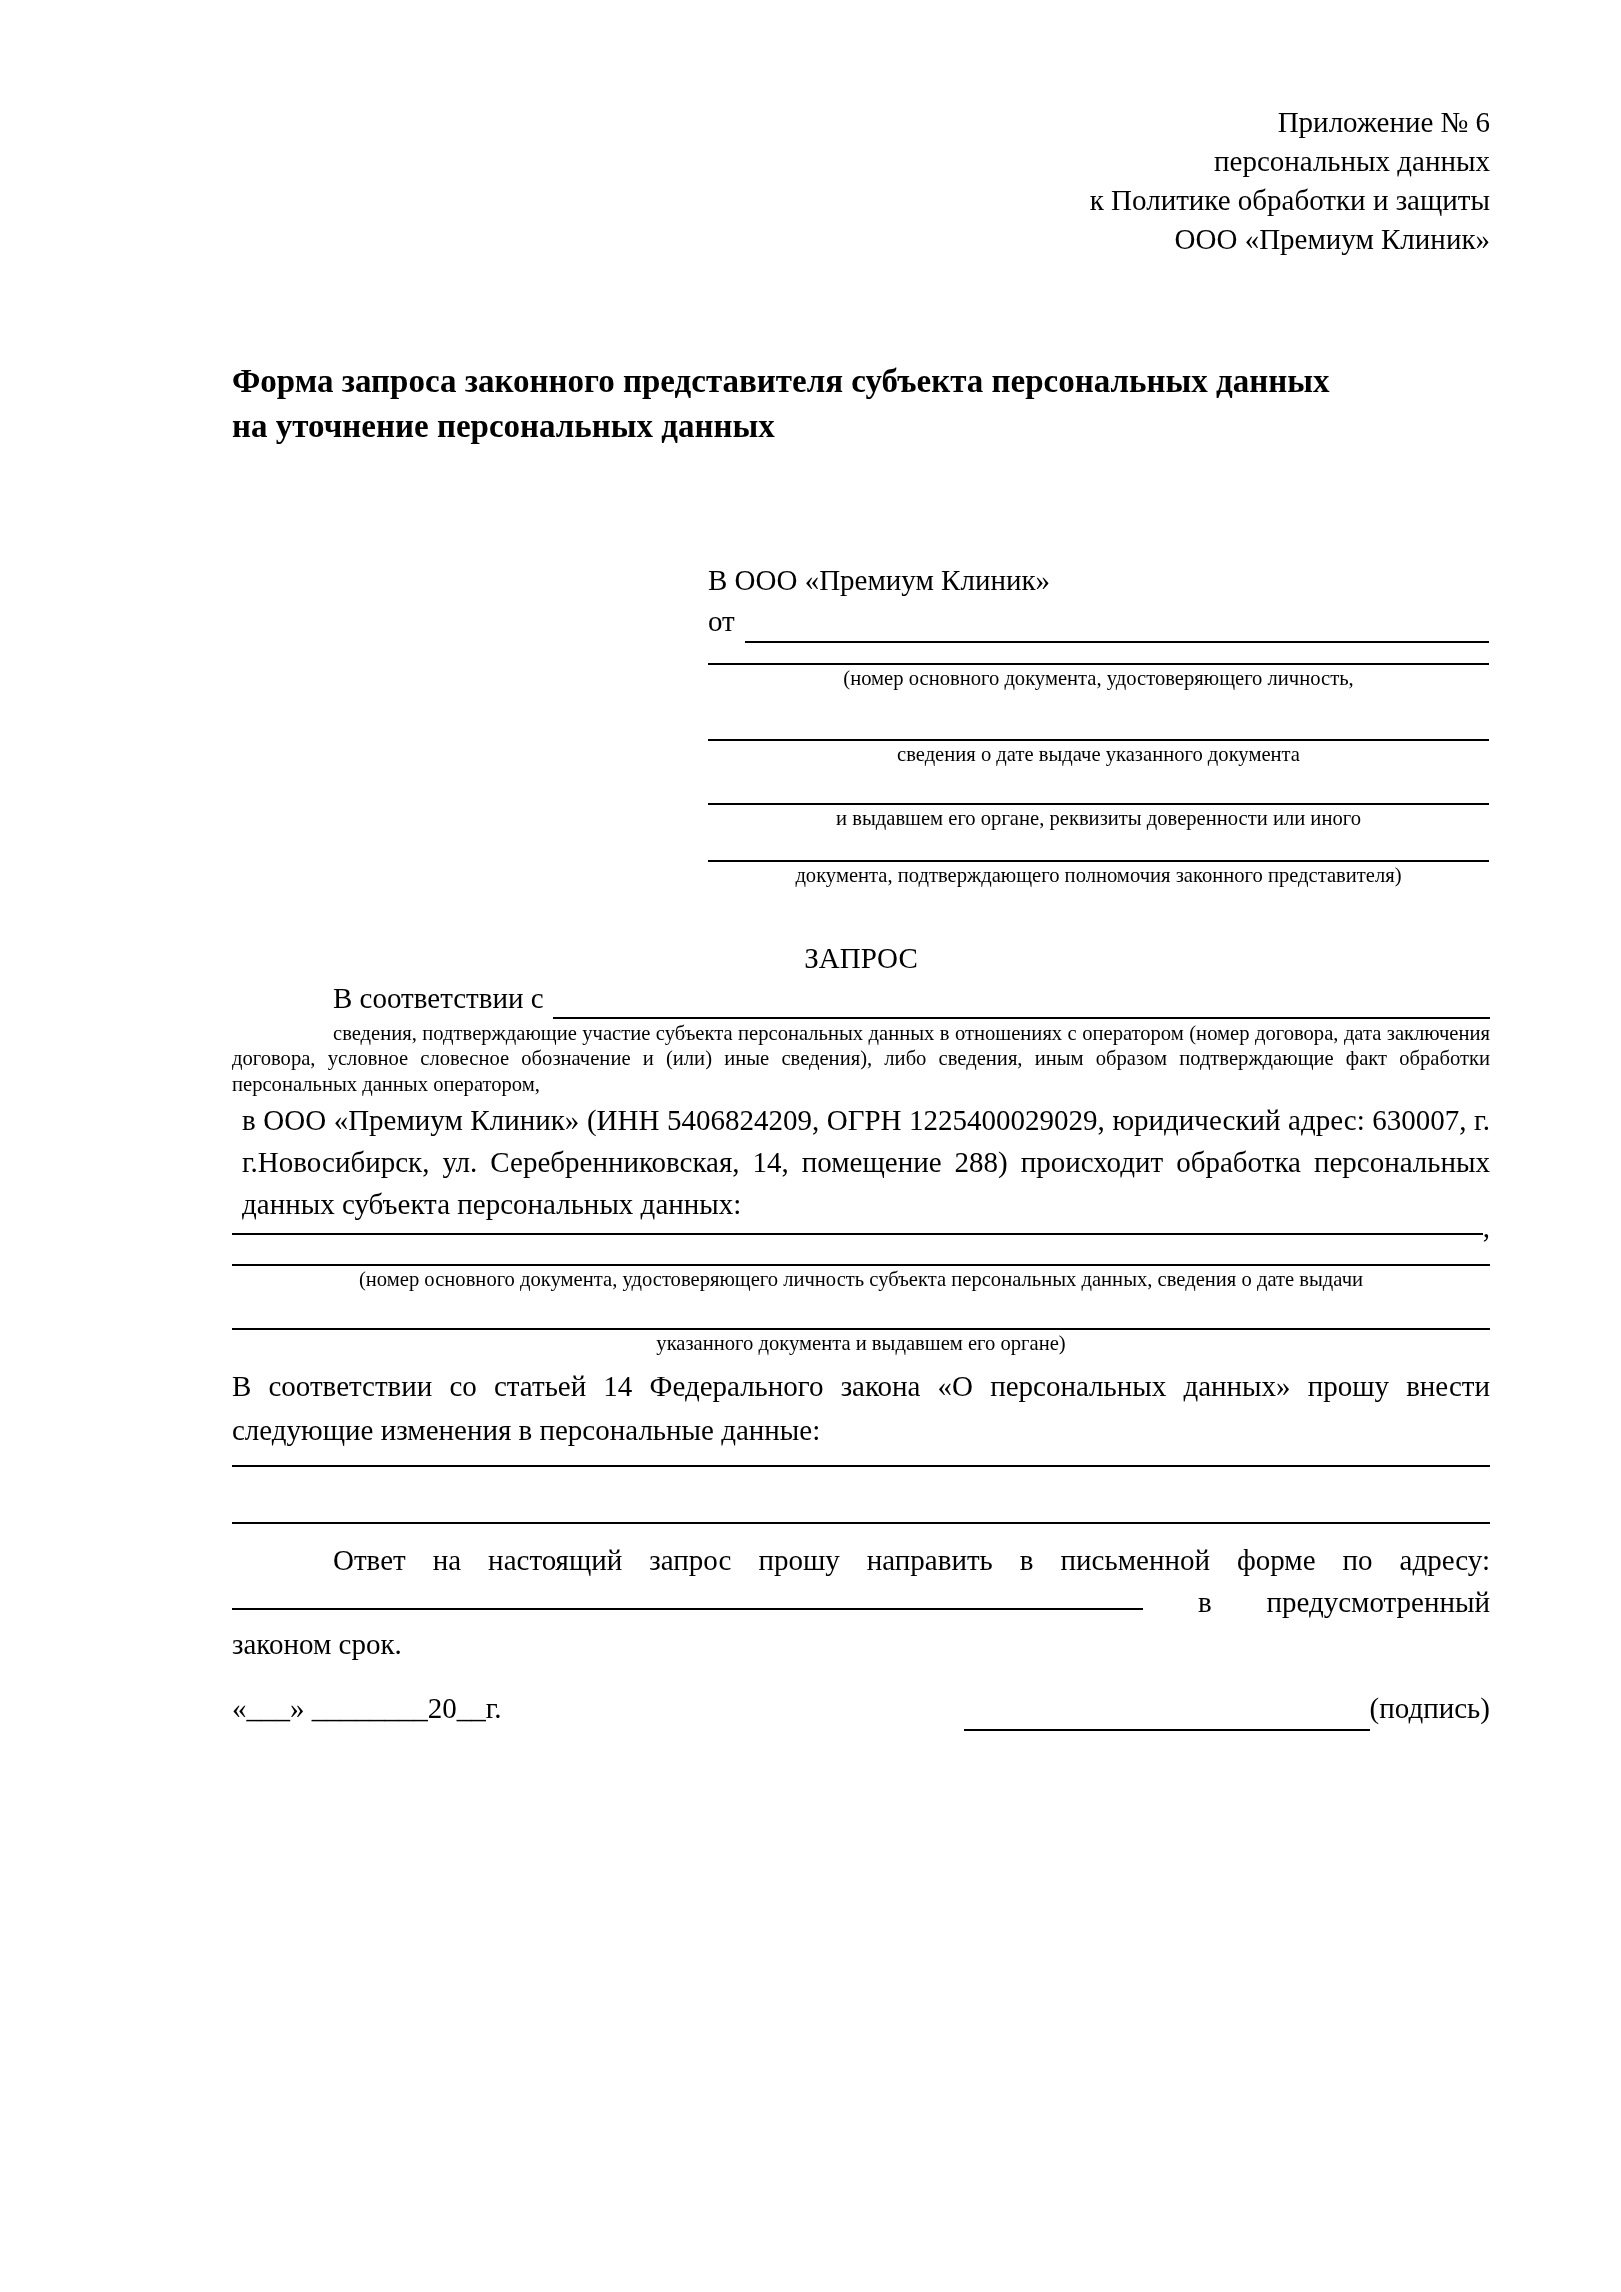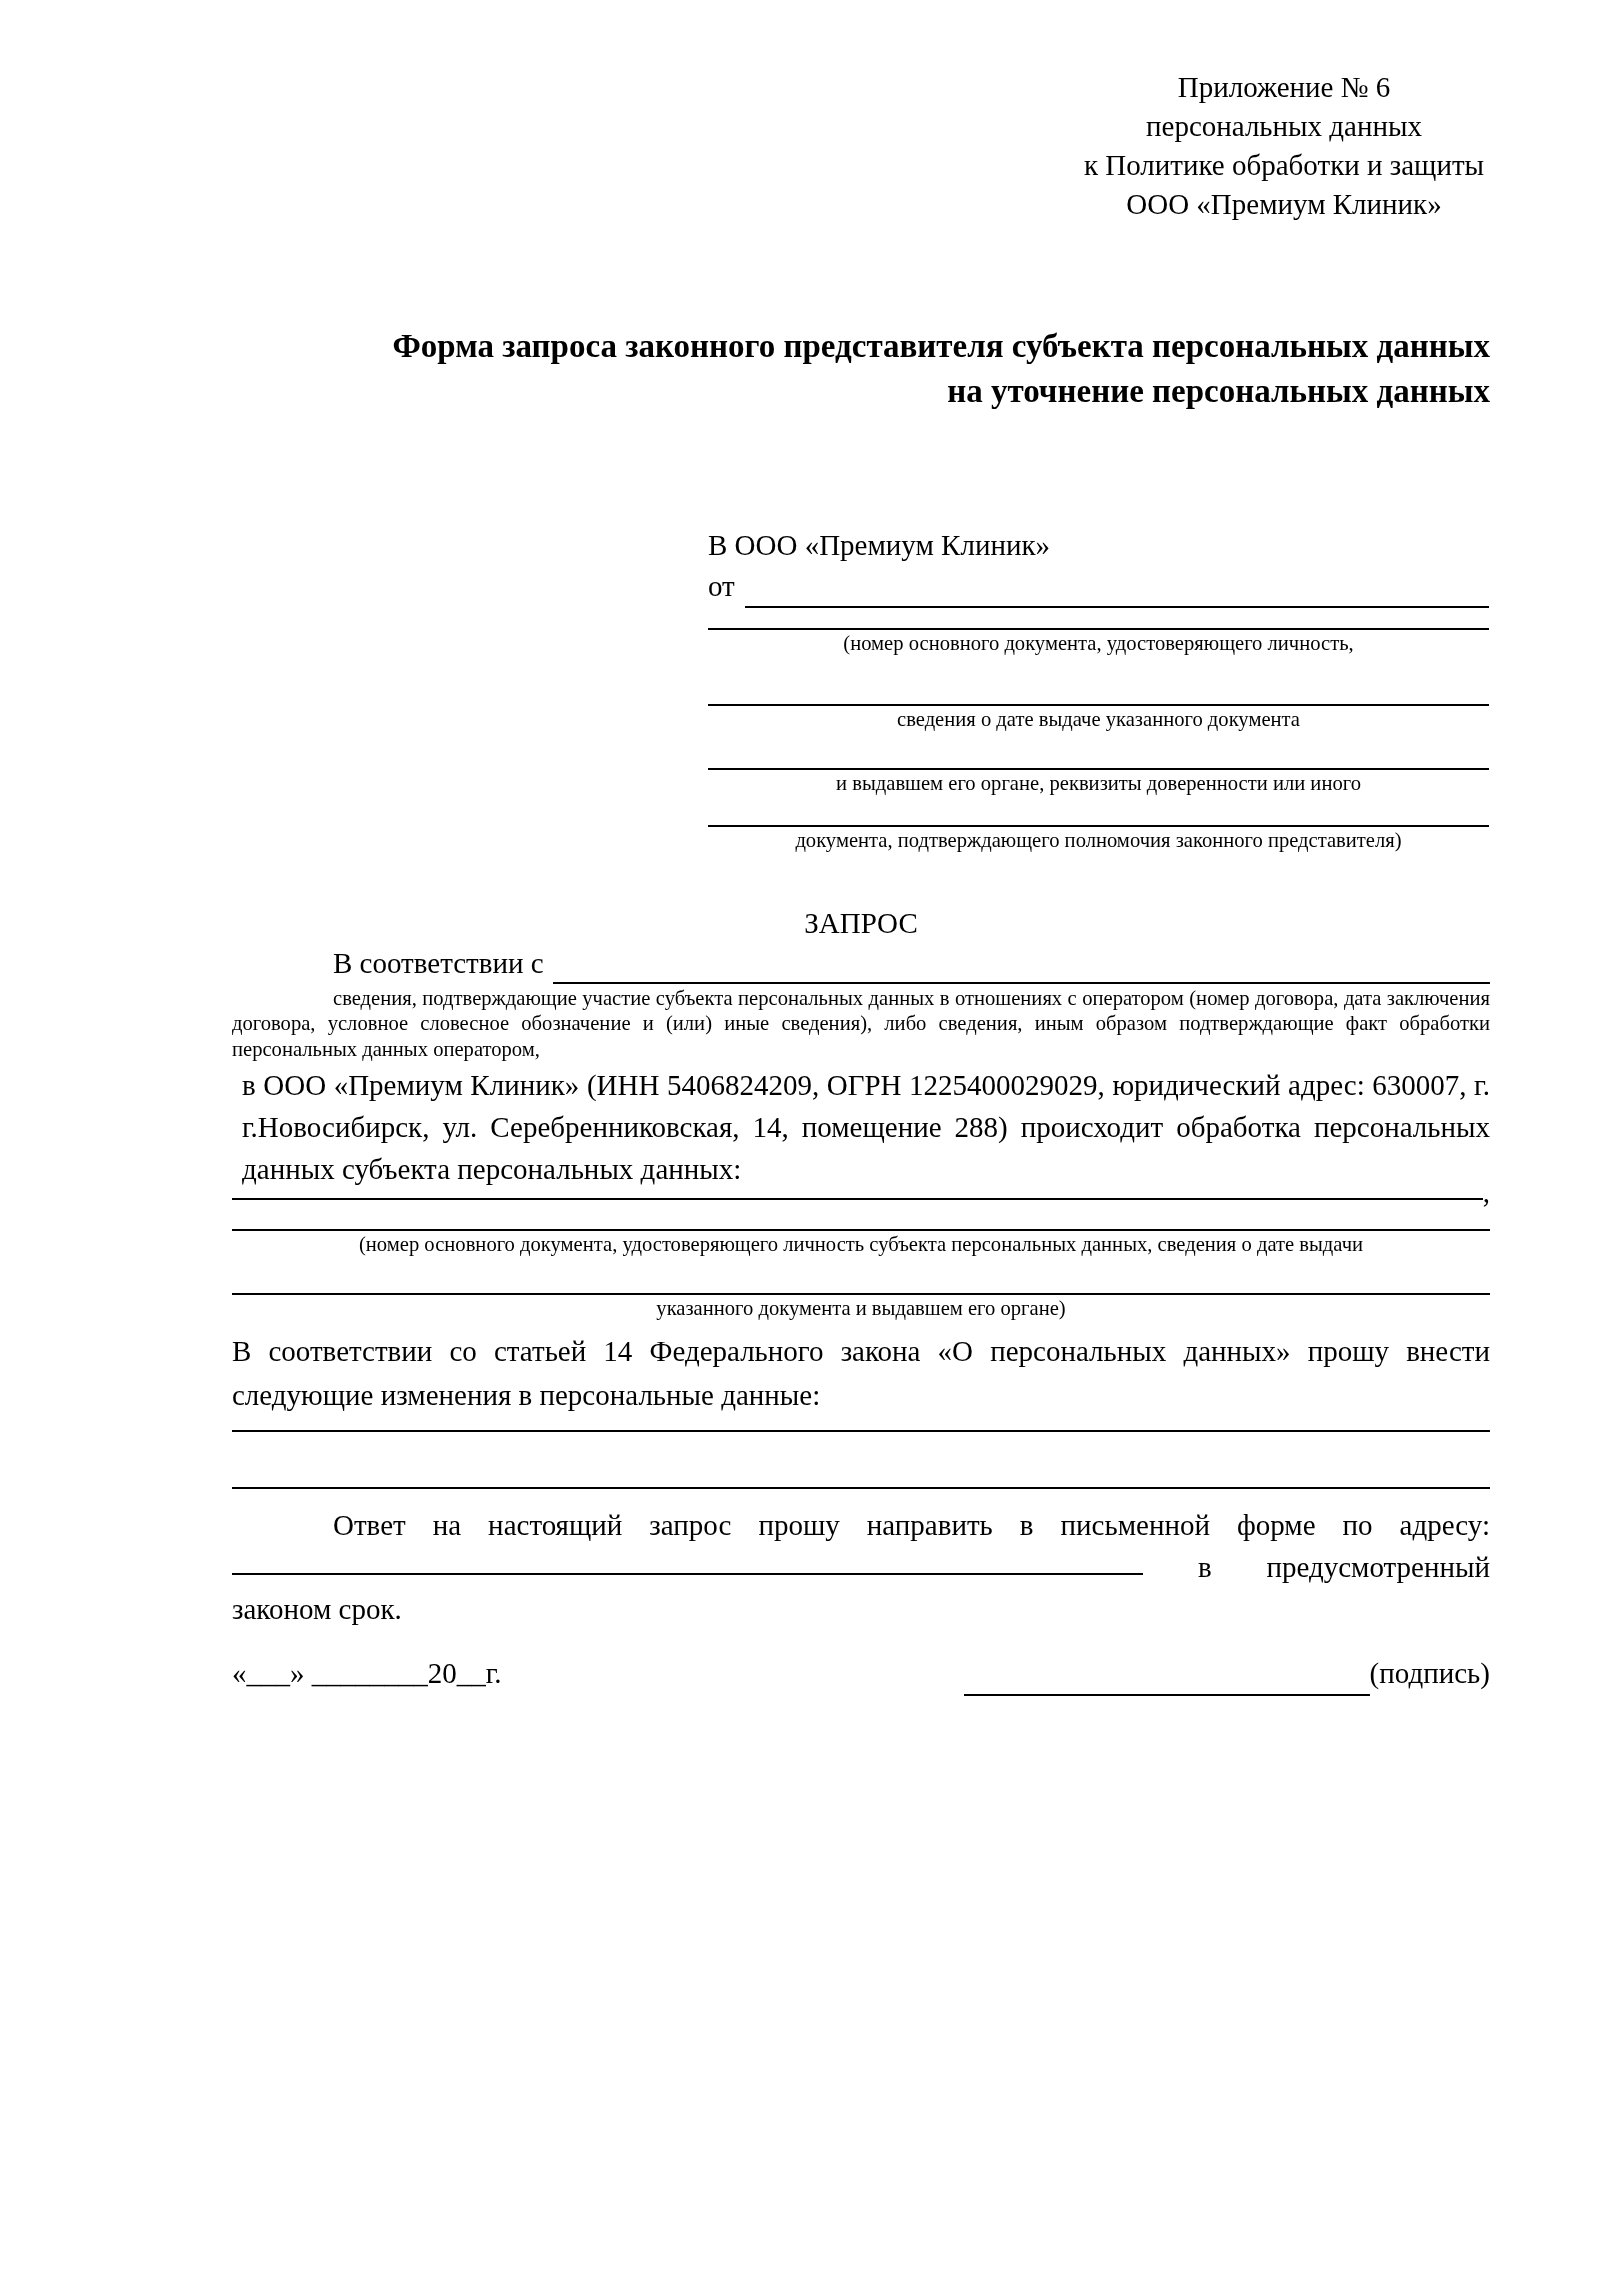--- a/index.html
+++ b/index.html
@@ -14,33 +14,33 @@
   }
   .content {
     position: absolute;
     left: 232px;
     top: 0;
     width: 1258px;
   }
 
   
   .header-block {
-    padding-top: 68px;
+    padding-top: 103px;
     margin-left: 846px;
     font-size: 29px;
     line-height: 39px;
-    text-align: center;
+    text-align: right;
   }
 
   
   .doc-title {
     margin-top: 100px;
     font-size: 33px;
     font-weight: bold;
-    text-align: right;
+    text-align: left;
     line-height: 45px;
   }
 
   
   .addressee {
     margin-top: 112px;
     margin-left: 476px;
     width: 781px;
     font-size: 29px;
   }

